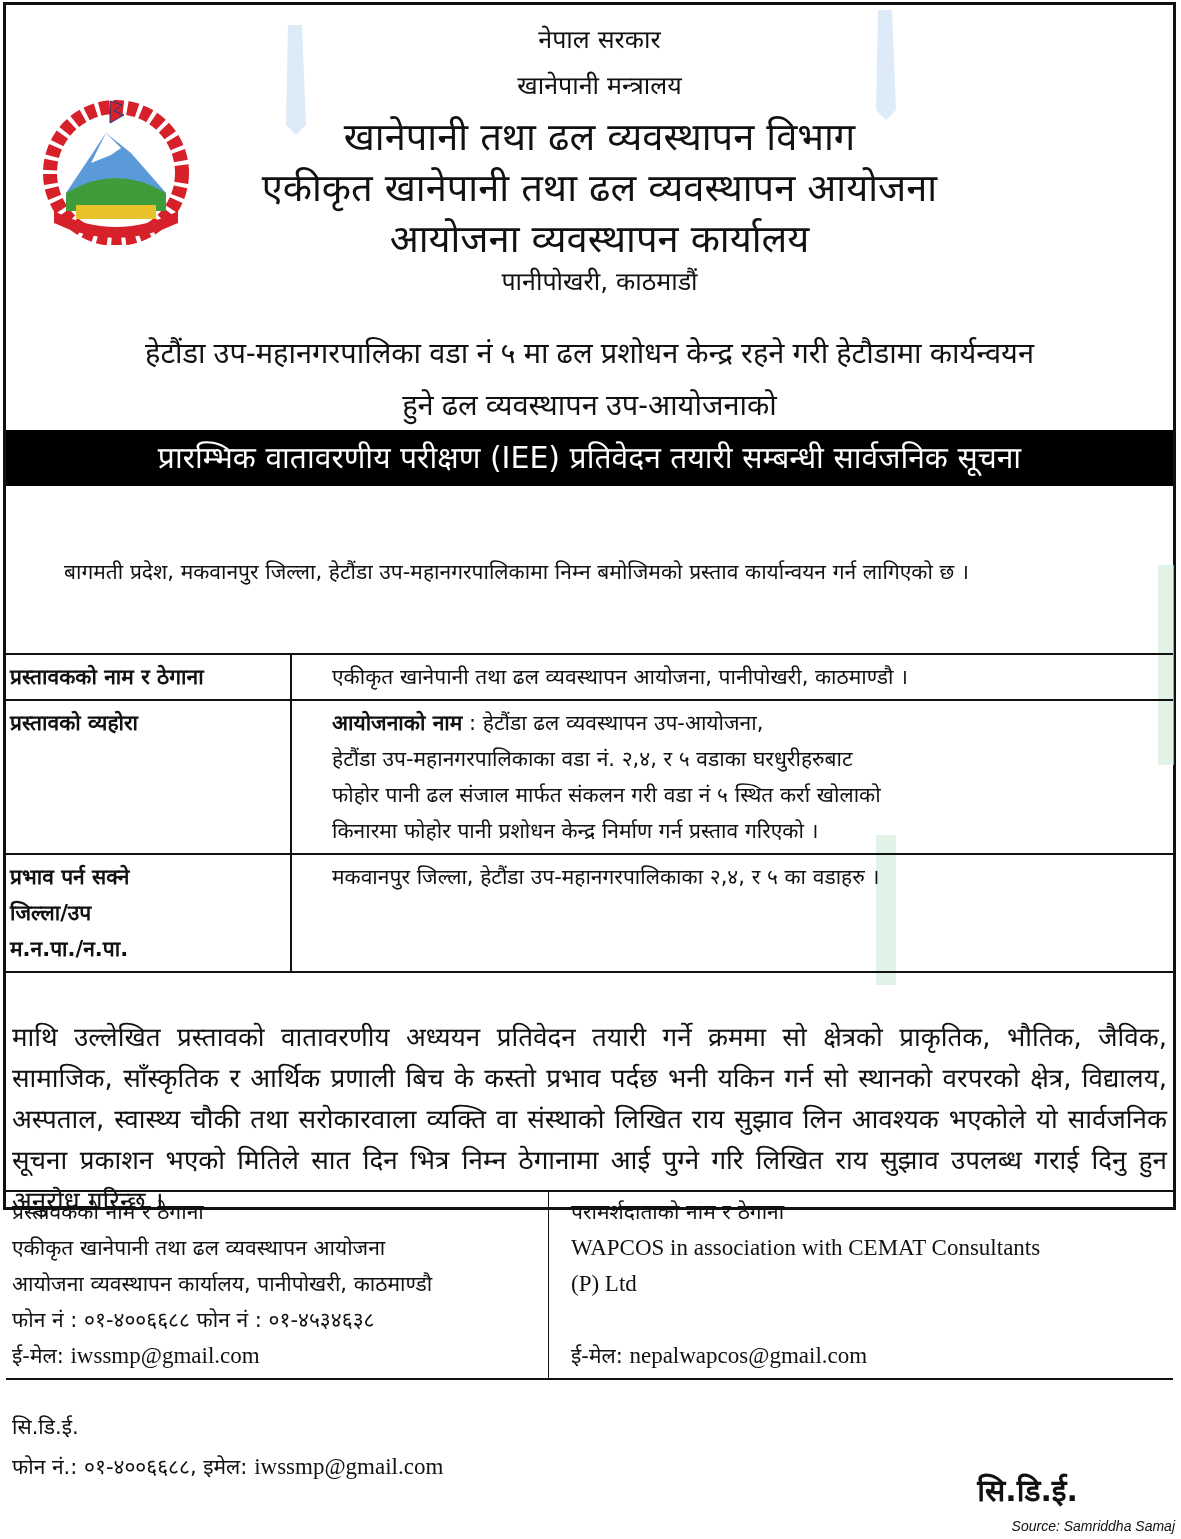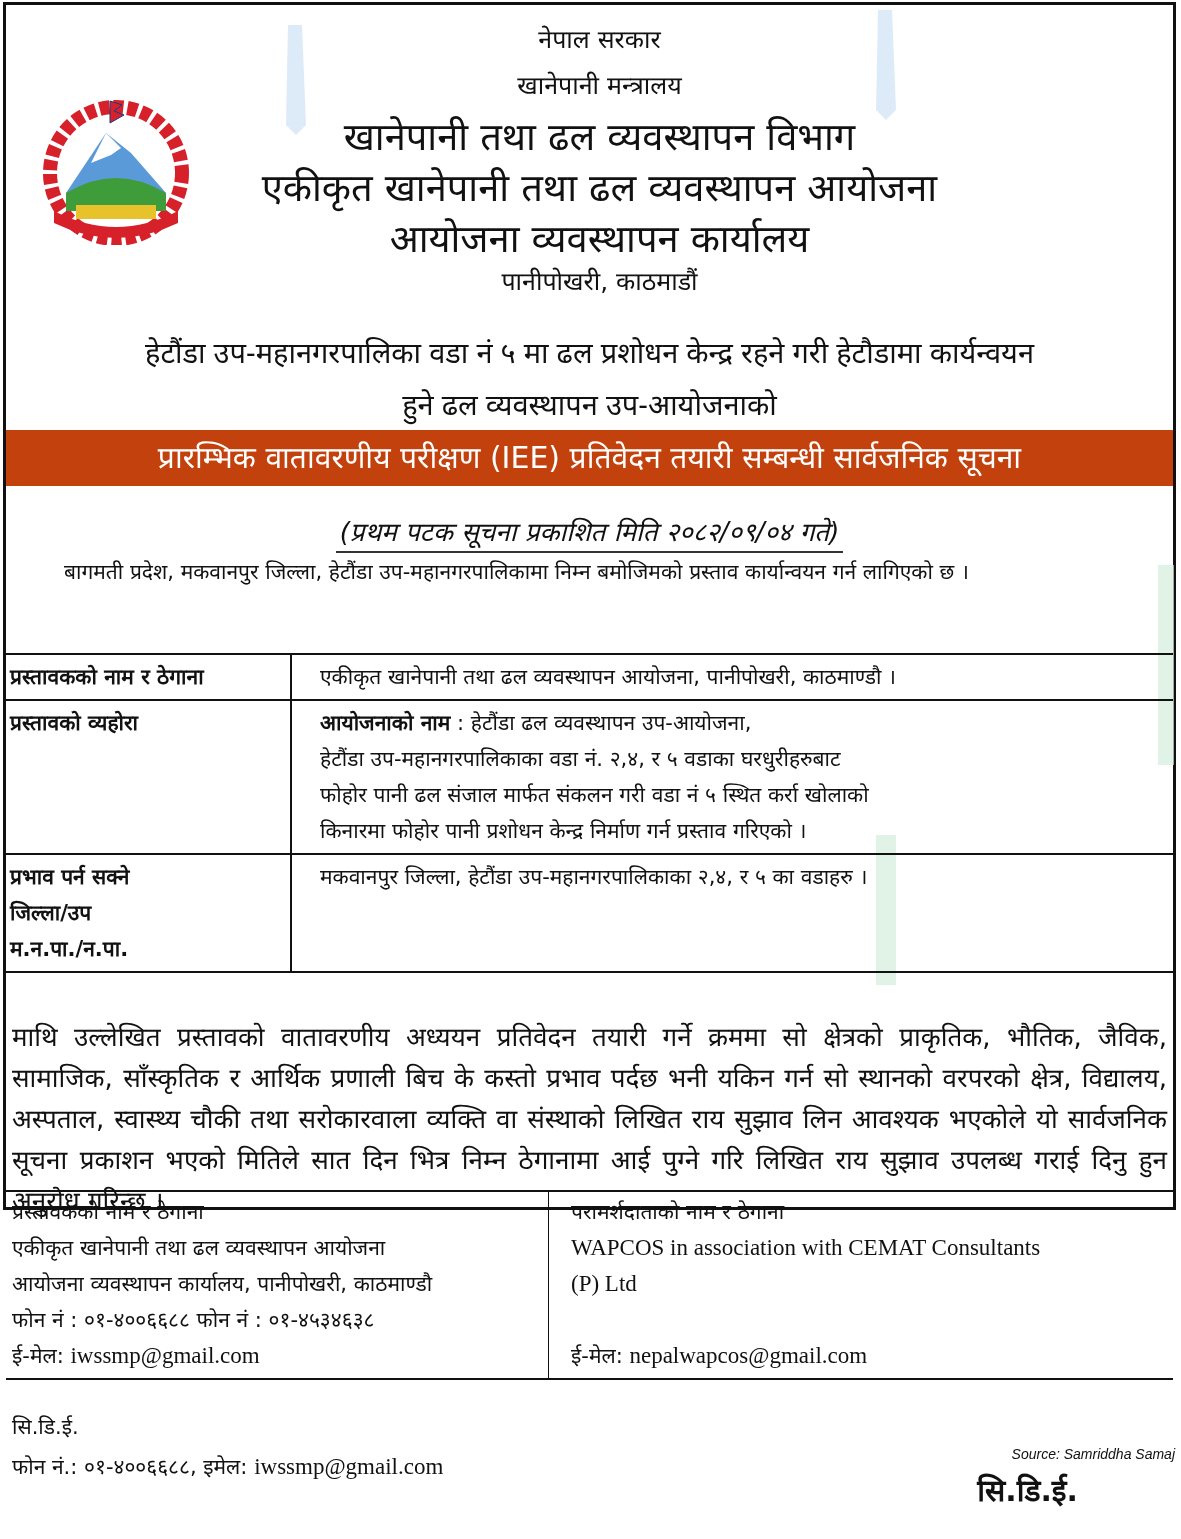--- a/index.html
+++ b/index.html
@@ -12,46 +12,46 @@
   .emblem { position: absolute; left: 30px; top: 88px; width: 160px; height: 152px; }
   .h-line { position: absolute; left: 0; width: 100%; text-align: center; white-space: nowrap; }
   .h1 { top: 16px; font-size: 25px; padding-left: 10px; }
   .h2 { top: 62px; font-size: 25px; padding-left: 10px; }
   .h3 { top: 104px; font-size: 38px; padding-left: 10px; }
   .h4 { top: 155px; font-size: 38px; padding-left: 10px; }
   .h5 { top: 206px; font-size: 38px; padding-left: 10px; }
   .h6 { top: 258px; font-size: 25px; padding-left: 10px; }
   .subject { position: absolute; left: 0; top: 322px; width: 100%; text-align: center;
              font-size: 29px; line-height: 52px; font-family: "Liberation Sans Narrow", "Liberation Sans", sans-serif; }
-  .banner { position: absolute; left: 0; top: 425px; width: 100%; height: 56px; background: #c2410c;
+  .banner { position: absolute; left: 0; top: 425px; width: 100%; height: 56px; background: #000000;
             color: #fff; font-size: 30px; line-height: 56px; text-align: center; white-space: nowrap; overflow: hidden; }
   .pubdate { position: absolute; left: 0; top: 508px; width: 100%; text-align: center; }
   .pubdate span { font-size: 26px; font-style: italic; border-bottom: 2px solid #333; padding: 0 4px 4px; }
   .intro { position: absolute; left: 8px; right: 8px; top: 546px; font-size: 21px; line-height: 42px; }
   .intro .indent { display: inline-block; width: 50px; }
   .tbl1 { position: absolute; left: 0; top: 648px; width: 100%; border-collapse: collapse; }
   .tbl1 td { border: 2px solid #111; vertical-align: top; font-size: 21px; padding: 4px 8px 4px 8px; line-height: 36px; }
   .tbl1 td.lbl { width: 272px; font-weight: bold; padding-left: 4px; }
-  .tbl1 td.val { padding-left: 28px; }
+  .tbl1 td.val { padding-left: 40px; }
   .tbl1 tr.r1 td { height: 32px; }
   .tbl1 tr.r2 td { height: 140px; }
   .tbl1 tr.r3 td { height: 100px; }
   .tbl1 tr td:first-child { border-left: none; }
   .tbl1 tr td:last-child { border-right: none; }
   .body-para { position: absolute; left: 6px; right: 6px; top: 1012px; font-size: 26px; line-height: 41px; text-align: justify; }
   .corr-title { position: absolute; left: 6px; top: 1150px; font-size: 21px; font-weight: bold; }
   .tbl2 { position: absolute; left: 0; top: 1185px; width: 100%; border-collapse: collapse; }
   .tbl2 td { border-top: 2px solid #111; border-bottom: 2px solid #111; vertical-align: top; font-size: 21px; line-height: 36px; padding: 2px 6px; height: 182px; }
   .tbl2 td.left { width: 530px; border-right: 1px solid #111; }
   .tbl2 td.right { padding-left: 22px; }
   .tbl2 .en { font-family: "Liberation Serif", serif; font-size: 23px; }
   .footer { position: absolute; left: 6px; top: 1402px; font-size: 21px; line-height: 40px; }
   .footer .en { font-family: "Liberation Serif", serif; font-size: 23px; }
   .sign { position: absolute; right: 95px; top: 1464px; font-size: 30px; font-weight: bold; }
-  .source { position: absolute; right: 6px; top: 1446px; font-size: 14px; font-style: italic; font-family: "Liberation Sans", sans-serif; color: #111; margin-left: 36px; }
+  .source { position: absolute; right: 6px; top: 1518px; font-size: 14px; font-style: italic; font-family: "Liberation Sans", sans-serif; color: #111; margin-left: 36px; }
 </style>
 </head>
 <body>
 
 <div class="page">
 
   <svg class="wm" style="left:270px;top:20px;" width="40" height="110">
       <polygon points="12,0 26,0 30,100 20,110 10,100" fill="#cfe3f5" opacity="0.7"></polygon>
     </svg>
   <svg class="wm" style="left:860px;top:5px;" width="40" height="110">
@@ -82,23 +82,20 @@
     <div class="h-line h6">पानीपोखरी, काठमाडौं</div>
   </div>
 
   <div class="subject">
     <div>हेटौंडा उप-महानगरपालिका वडा नं ५ मा ढल प्रशोधन केन्द्र रहने गरी हेटौडामा कार्यन्वयन</div>
     <div>हुने ढल व्यवस्थापन उप-आयोजनाको</div>
   </div>
 
   <div class="banner">प्रारम्भिक वातावरणीय परीक्षण (IEE) प्रतिवेदन तयारी सम्बन्धी सार्वजनिक सूचना</div>
 
-  <div class="pubdate">
-    <span>(प्रथम पटक सूचना प्रकाशित मिति २०८२/०९/०४ गते)</span>
-  </div>
 
   <div class="intro">
     <span class="indent"></span><span>बागमती प्रदेश, मकवानपुर जिल्ला, हेटौंडा उप-महानगरपालिकामा निम्न बमोजिमको प्रस्ताव कार्यान्वयन गर्न लागिएको छ ।</span>
   </div>
 
   <table class="tbl1">
     <tbody>
         <tr class="r1">
       <td class="lbl">प्रस्तावकको नाम र ठेगाना</td>
       <td class="val">एकीकृत खानेपानी तथा ढल व्यवस्थापन आयोजना, पानीपोखरी, काठमाण्डौ ।</td>

